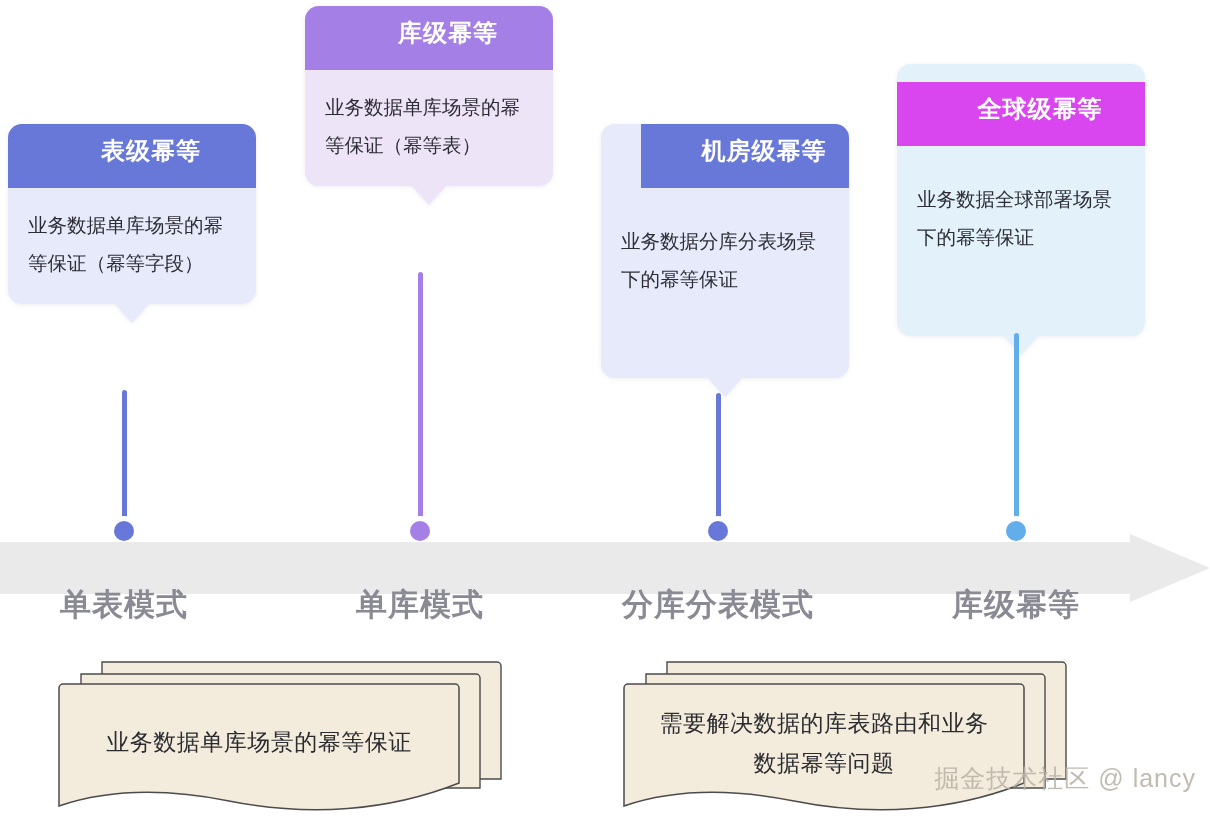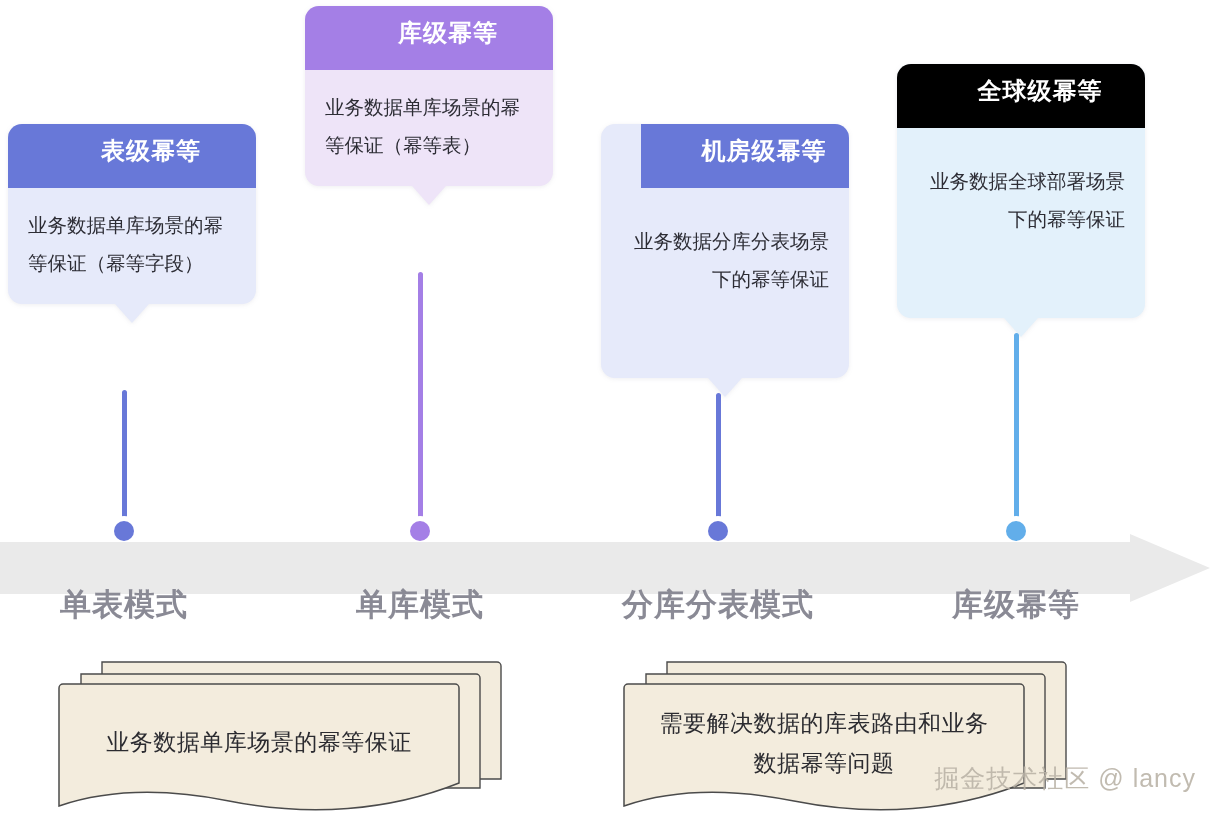--- a/index.html
+++ b/index.html
@@ -39,21 +39,21 @@
     padding-left: 38px;
   }
   .card-body {
     padding: 18px 20px 22px 20px;
     font-size: 19.5px;
     line-height: 1.95;
     color: #2d2d35;
     box-sizing: border-box;
   }
   .card-body.centered {
-    text-align: right;
+    text-align: left;
     padding-top: 34px;
   }
   .card-tail {
     position: absolute;
     left: 50%;
     transform: translateX(-50%);
     width: 0;
     height: 0;
     border-left: 17px solid transparent;
     border-right: 17px solid transparent;
@@ -150,21 +150,21 @@
     <div class="card-header" style="background:#6878d8;margin-left:40px;">机房级幂等</div>
     <div class="card-body centered" style="height:190px;">业务数据分库分表场景下的幂等保证</div>
   </div>
   <div class="card-tail" style="bottom:-19px; border-top-color:#e6eafa;"></div>
 </div>
 <div class="stem" style="left:715.5px; top:393px; height:134px; background:#6878d8;"></div>
 <div class="dot" style="left:708px; top:521px; background:#6878d8;"></div>
 
 <div class="card" style="left:897px; top:64px;">
   <div class="card-inner" style="background:#e3f1fb;">
-    <div class="card-header" style="background:#000000;">全球级幂等</div>
+    <div class="card-header" style="background:#d946ef;margin-top:18px;">全球级幂等</div>
     <div class="card-body centered" style="height:190px;">业务数据全球部署场景下的幂等保证</div>
   </div>
   <div class="card-tail" style="bottom:-19px; border-top-color:#e3f1fb;"></div>
 </div>
 <div class="stem" style="left:1013.5px; top:333px; height:194px; background:#62aeea;"></div>
 <div class="dot" style="left:1006px; top:521px; background:#62aeea;"></div>
 
 <div class="timeline">
   <svg width="1210" height="68" viewBox="0 0 1210 68" xmlns="http://www.w3.org/2000/svg">
     <path d="M0,8 L1130,8 L1130,0 L1210,34 L1130,68 L1130,60 L0,60 Z" fill="#eaeaea"></path>

